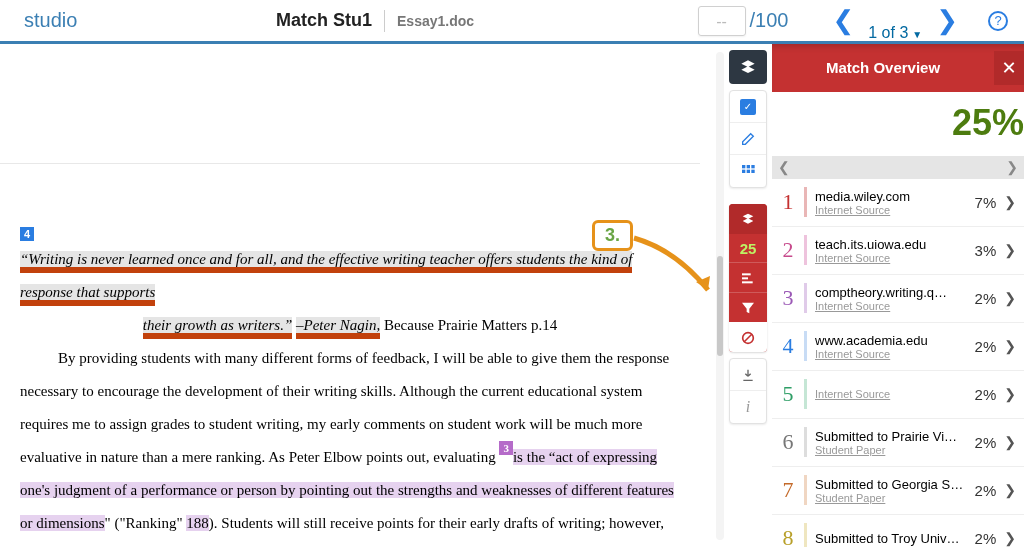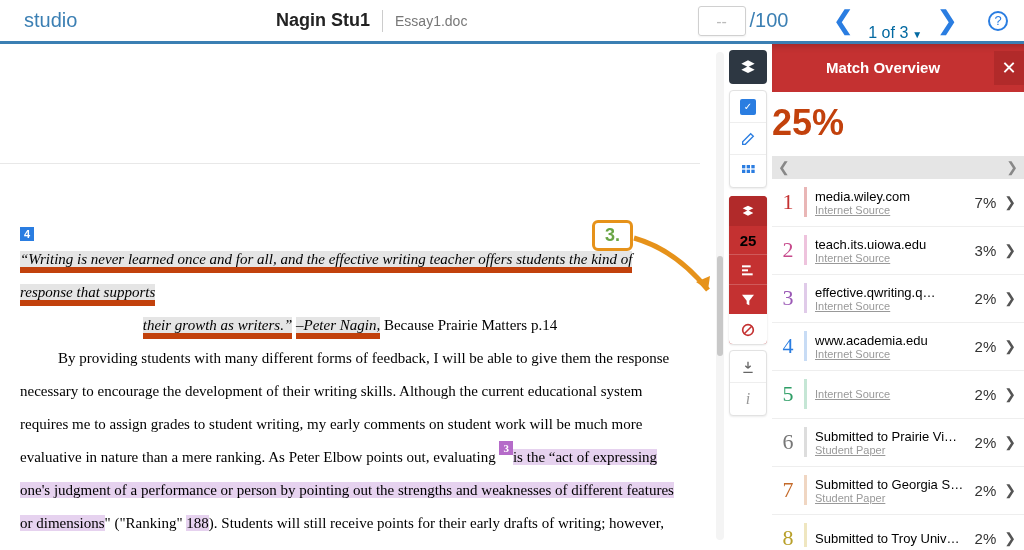--- a/index.html
+++ b/index.html
@@ -1,21 +1,21 @@
 <!DOCTYPE html>
 <html><head>
 <meta charset="utf-8">
 <style>
   * { box-sizing: border-box; margin: 0; padding: 0; }
   body { font-family: -apple-system, BlinkMacSystemFont, "Segoe UI", Arial, sans-serif; width: 1024px; height: 550px; overflow: hidden; background: #fff; }
   .top-bar { height: 44px; display: flex; align-items: center; border-bottom: 3px solid #3b7fb3; padding: 8px 8px; }
   .brand { color: #3b7fb3; font-size: 20px; padding: 0 16px; width: 268px; }
   .stu { font-weight: 700; font-size: 18px; color: #222; }
   .stu-sep { border-left: 1px solid #ccc; margin: 0 12px; height: 22px; }
-  .fname { color: #777; font-size: 14px; }
+  .fname { color: #777; font-size: 14px; font-weight: bold; }
   .top-spacer { flex: 1; }
   .grade-box { border: 1px solid #d0d0d0; border-radius: 3px; height: 30px; width: 48px; text-align: center; line-height: 30px; color: #bbb; font-size: 16px; margin-right: 4px; box-shadow: 0 1px 2px rgba(0,0,0,.06); }
   .of-total { color: #3b7fb3; font-size: 20px; margin-right: 30px; }
   .nav-chev { color: #2a7de1; font-size: 26px; padding: 0 14px; cursor: pointer; }
   .nav-txt { color: #0369a1; font-size: 16px; cursor: pointer; margin-top: 24px; }
   .nav-caret { font-size: 10px; margin-left: 4px; }
   .help { color: #2a7de1; border: 2px solid #2a7de1; border-radius: 50%; width: 20px; height: 20px; display: inline-flex; align-items: center; justify-content: center; font-size: 13px; margin-left: 16px; margin-right: 8px; cursor: pointer; }
   .main { display: flex; height: 503px; }
   .doc-area { position: relative; flex: 1; overflow: hidden; padding: 0 0 0 0; }
   .doc-page { width: 700px; margin-left: 0; margin-right: 6px; padding: 0 20px; color: #000; }
@@ -30,30 +30,30 @@
   .hl-purple { background: #e6d2ef; }
   .scroll-track { position: absolute; top: 8px; right: 0; width: 8px; height: 488px; background: #f4f4f4; border-radius: 4px; }
   .scroll-thumb { position: absolute; top: 204px; width: 6px; left: 1px; height: 100px; background: #c8c8c8; border-radius: 3px; }
   .tool-col { width: 48px; padding-top: 6px; position: relative; }
   .tool-dark { background: #2d3742; color: #fff; width: 38px; height: 34px; border-radius: 4px; margin: 0 auto 6px; display: flex; align-items: center; justify-content: center; cursor: pointer; }
   .tool-grp { border: 1px solid #e2e2e2; border-radius: 4px; width: 38px; margin: 0 auto 6px; box-shadow: 0 1px 2px rgba(0,0,0,.08); background: #fff; }
   .tool-item { height: 32px; border-bottom: 1px solid #eee; display: flex; align-items: center; justify-content: center; cursor: pointer; }
   .tool-item:last-child { border-bottom: none; }
   .icn { width: 16px; height: 16px; }
   .t-blue-badge { background: #2a7de1; color: #fff; width: 16px; height: 16px; border-radius: 2px; display: flex; align-items: center; justify-content: center; font-size: 10px; }
-  .tool-red { background: #c43131; color: #000000; width: 38px; margin: 8px auto 6px; border-radius: 4px; overflow: hidden; box-shadow: 0 1px 2px rgba(0,0,0,.15); }
+  .tool-red { background: #c43131; color: #bef264; width: 38px; margin: 16px auto 6px; border-radius: 4px; overflow: hidden; box-shadow: 0 1px 2px rgba(0,0,0,.15); }
   .tool-red-dark { background: #b12a2a; height: 30px; display: flex; align-items: center; justify-content: center; }
   .tool-red-num { height: 28px; display: flex; align-items: center; justify-content: center; font-size: 15px; font-weight: 700; }
   .tool-red-item { height: 30px; border-top: 1px solid rgba(255,255,255,.2); display: flex; align-items: center; justify-content: center; cursor: pointer; }
   .tool-sm-grp { border: 1px solid #e2e2e2; border-radius: 4px; width: 38px; margin: 0 auto 6px; background: #fff; box-shadow: 0 1px 2px rgba(0,0,0,.08); }
   .panel { width: 252px; background: #fff; display: flex; flex-direction: column; }
   .panel-head { background: #c43131; color: #fff; height: 50px; display: flex; align-items: center; box-shadow: inset 0 6px 8px -6px rgba(0,0,0,.3); }
   .panel-title { flex: 1; text-align: center; font-weight: 700; font-size: 15px; }
   .panel-close { width: 30px; background: #b12a2a; height: 34px; display: flex; align-items: center; justify-content: center; font-size: 18px; cursor: pointer; }
-  .big-percent { color: #c2410c; font-size: 36px; font-weight: 700; text-align: left; padding: 10px 0 12px; }
+  .big-percent { color: #4d7c0f; font-size: 36px; font-weight: 700; text-align: right; padding: 10px 0 12px; }
   .sub-bar { height: 24px; background: #e5e5e5; display: flex; align-items: center; padding: 0 6px; }
   .sub-chev { color: #888; cursor: pointer; font-size: 14px; }
   .sub-spacer { flex: 1; }
   .src-list { overflow: hidden; }
   .src-row { display: flex; align-items: center; height: 48px; border-bottom: 1px solid #eee; padding: 0 8px 0 4px; cursor: pointer; }
   .src-num { width: 24px; text-align: center; font-size: 22px; font-family: Georgia, serif; }
   .src-bar { width: 3px; height: 30px; margin: 0 8px 0 4px; }
   .src-txt { flex: 1; min-width: 0; }
   .src-name { font-size: 13px; white-space: nowrap; overflow: hidden; text-overflow: ellipsis; }
   .src-type { font-size: 11px; color: #999; text-decoration: underline; }
@@ -70,21 +70,21 @@
   
   .callout { position: absolute; top: 176px; left: 592px; width: 124px; height: 86px; pointer-events: none; }
   .call-badge { position: absolute; top: 0; left: 0; border: 3px solid #e6921a; border-radius: 6px; background: #fff; color: #68a544; font-size: 18px; font-weight: 600; padding: 2px 10px; }
   .info-i { font-style: italic; font-family: Georgia, serif; color: #999; }
 </style>
 </head>
 <body>
 
 <div class="top-bar">
   <div class="brand">studio</div>
-  <div class="stu">Nagin Stu1</div>
+  <div class="stu">Match Stu1</div>
   <div class="stu-sep"></div>
   <div class="fname">Essay1.doc</div>
   <div class="top-spacer"></div>
   <div class="grade-box">--</div>
   <div class="of-total">/100</div>
   <div class="nav-chev">❮</div>
   <div class="nav-txt">
     <span>1 of 3</span><span class="nav-caret">▼</span>
   </div>
   <div class="nav-chev">❯</div>
@@ -215,21 +215,21 @@
             <div class="src-name">teach.its.uiowa.edu</div>
             <div class="src-type">Internet Source</div>
           </div>
           <div class="src-pct">3%</div>
           <div class="src-chev">❯</div>
         </div>
         <div class="src-row">
           <div class="src-num c3">3</div>
           <div class="src-bar b3"></div>
           <div class="src-txt">
-            <div class="src-name">effective.qwriting.q…</div>
+            <div class="src-name">comptheory.writing.q…</div>
             <div class="src-type">Internet Source</div>
           </div>
           <div class="src-pct">2%</div>
           <div class="src-chev">❯</div>
         </div>
         <div class="src-row">
           <div class="src-num c4">4</div>
           <div class="src-bar b4"></div>
           <div class="src-txt">
             <div class="src-name">www.academia.edu</div>

